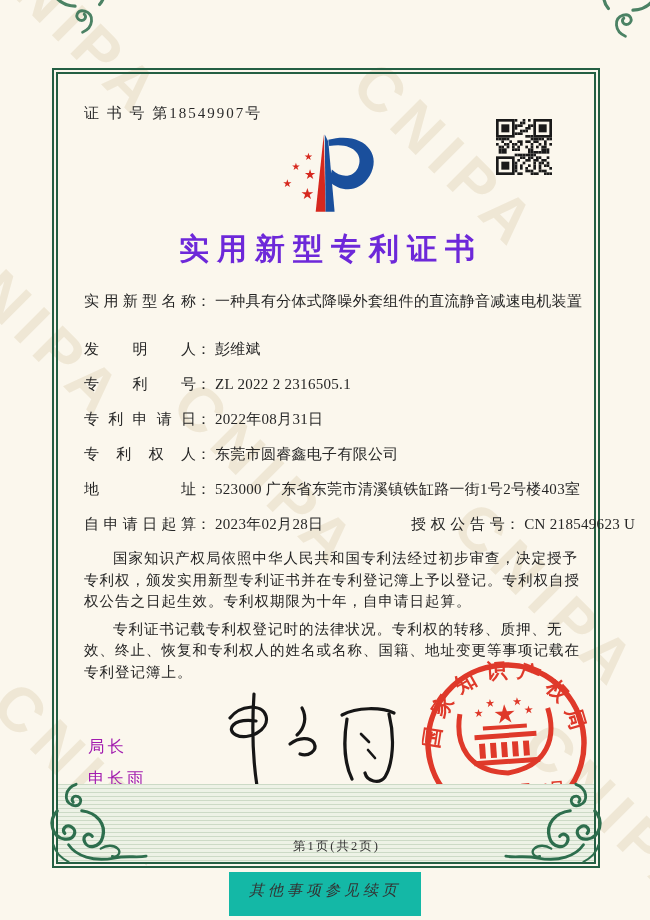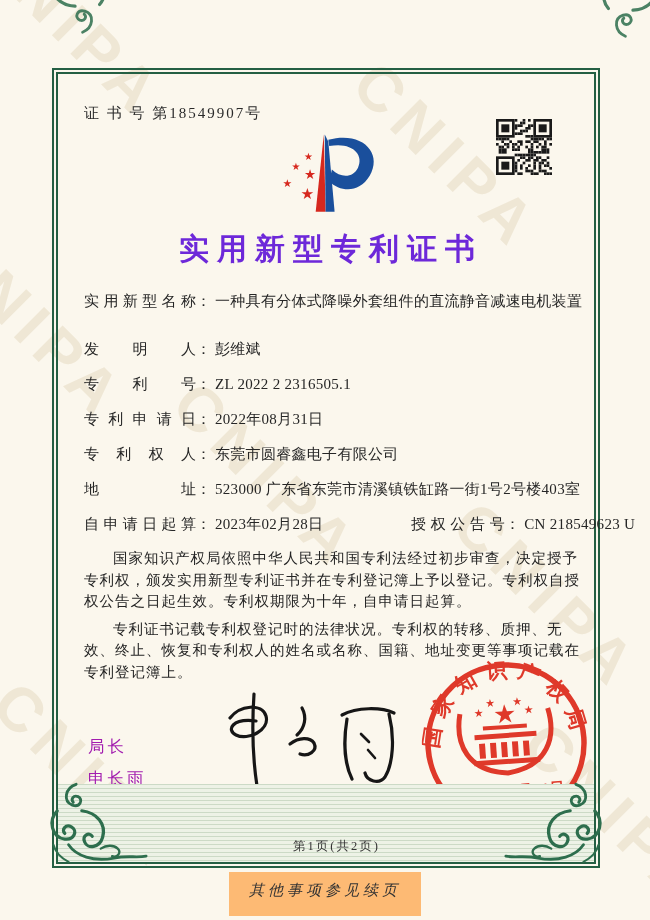--- a/index.html
+++ b/index.html
@@ -83,21 +83,21 @@
   }
   .band .orn-bl{position:absolute; left:-14px; bottom:-8px; transform:none;}
   .band .orn-br{position:absolute; right:-14px; bottom:-8px; transform:scaleX(-1);}
   .page-info{
     position:absolute; left:0; right:0; bottom:7px; text-align:center;
     font-size:12.5px; letter-spacing:2px; color:#333;padding-left:21px;
   }
   
   .footer-note{
     position:absolute; z-index:2; left:50%; top:872px; transform:translateX(-50%);
-    background:#fdba74; padding:9px 20px 16px;
+    background:#14b8a6; padding:9px 20px 16px;
     font-style:italic; font-size:15px; letter-spacing:4px; color:#333;
   }
 </style>
 </head>
 <body>
 
 <svg width="0" height="0" style="position:absolute">
   <defs>
     <g id="flourish" fill="none" stroke="#2d6e4d" stroke-linecap="round">
       <path stroke-width="3" d="M34,6 C22,10 20,24 30,28 C38,31 42,22 36,19 C31,17 28,22 31,25"></path>

